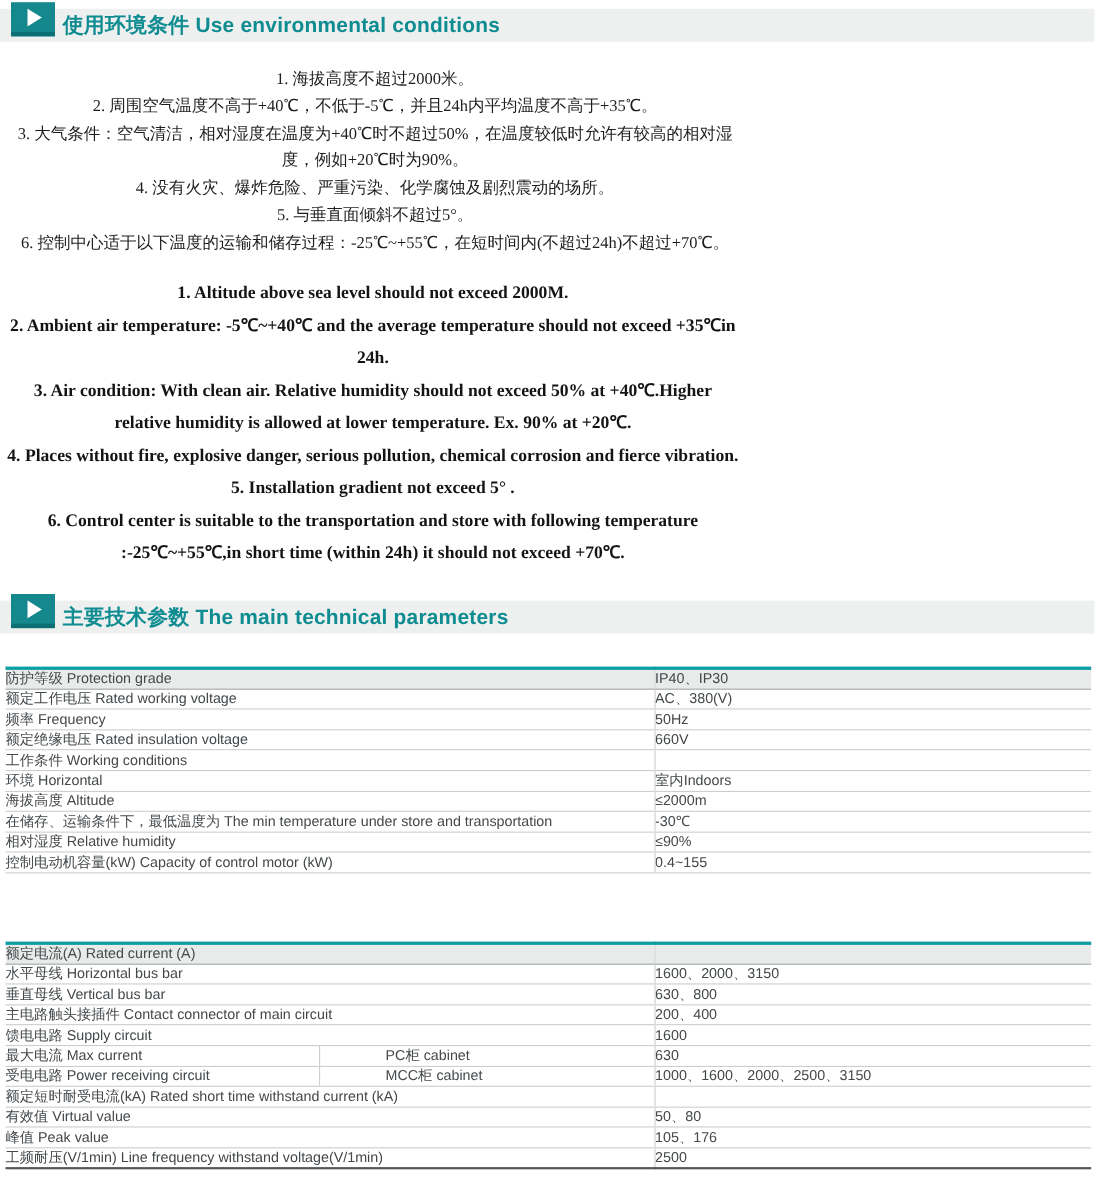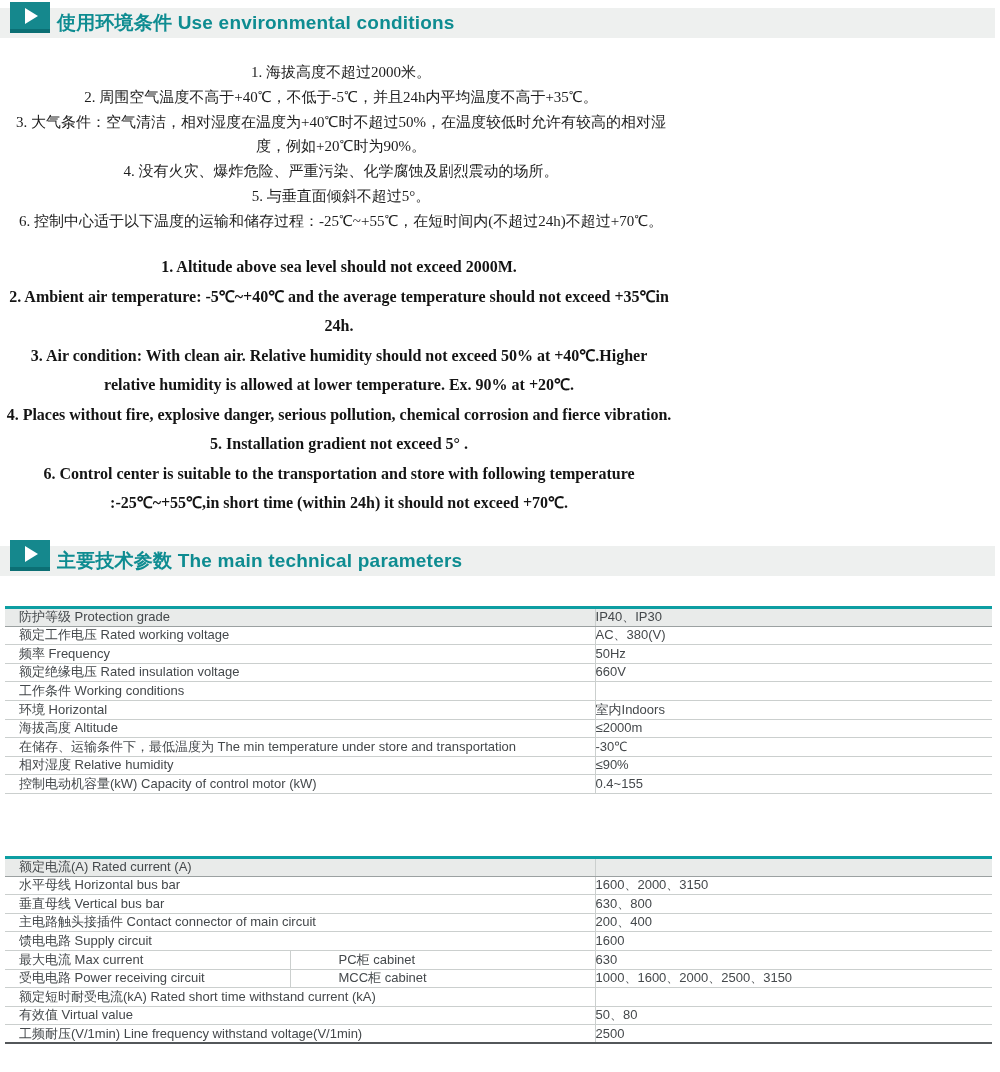--- a/index.html
+++ b/index.html
@@ -47,22 +47,22 @@
     border-top:3px solid #0D9EA2;
     font-size:13px; color:#44484B;
   }
   #table1 { top:606px; }
   #table2 { top:856px; border-bottom:2px solid #53575A; }
   .tech-table td {
     height:18.6px; padding:0; line-height:1.1;
     border-bottom:1px solid #CBCFCE;
     vertical-align:middle; white-space:nowrap; overflow:hidden;
   }
-  .tech-table td.lbl { padding-left:14px; }
-  .tech-table td.sub { border-left:1px solid #CBCFCE; padding-left:48px; }
+  .tech-table td.lbl { padding-left:0; }
+  .tech-table td.sub { border-left:1px solid #CBCFCE; padding-left:60px; }
   .tech-table td.val { border-left:1px solid #CBCFCE; text-align:left; padding-right:55px; }
   .tech-table tr.hdr td { background:#E9EBEA; border-bottom:1px solid #9BA1A1; }
 </style>
 </head>
 <body>
 
 <div id="sec1-header" class="sec-header">
   <div class="play-btn">
     <div class="play-tri"></div>
   </div>
@@ -183,17 +183,21 @@
       </tr>
       <tr>
         <td class="lbl" colspan="2">额定短时耐受电流(kA) Rated short time withstand current (kA)</td>
         <td class="val"></td>
       </tr>
       <tr>
         <td class="lbl" colspan="2">有效值 Virtual value</td>
         <td class="val">50、80</td>
       </tr>
       <tr>
+        <td class="lbl" colspan="2">峰值 Peak value</td>
+        <td class="val">105、176</td>
+      </tr>
+      <tr>
         <td class="lbl" colspan="2">工频耐压(V/1min)  Line frequency withstand voltage(V/1min)</td>
         <td class="val">2500</td>
       </tr>
     </tbody>
 </table>
 
 </body></html>

